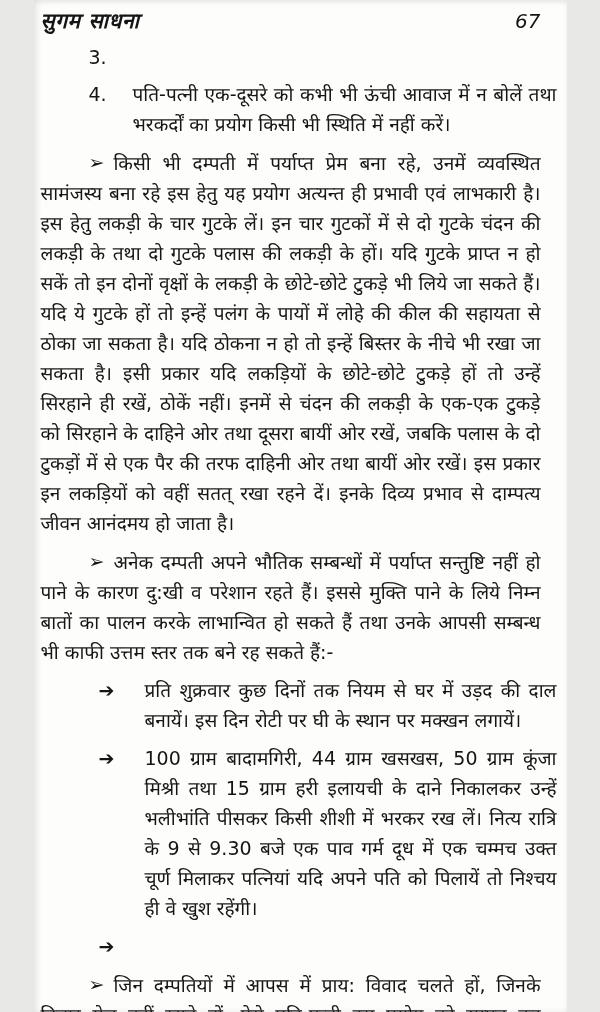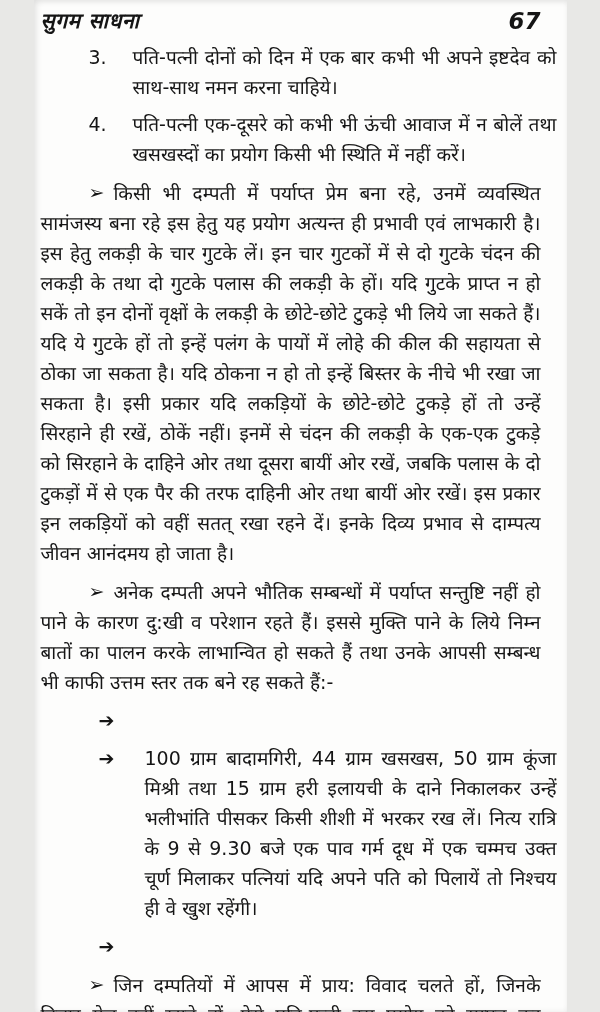--- a/index.html
+++ b/index.html
@@ -29,22 +29,22 @@
     margin-bottom: 6px;
   }
   .book-title {
     font-style: italic;
     font-weight: bold;
     font-size: 21px;
     letter-spacing: 0.5px;
   }
   .page-number {
     font-style: italic;
-    font-weight: bold;
-    font-size: 23px;
+    font-weight: normal;
+    font-size: 20px;
     padding-right: 16px;
   }
   .num-list { margin: 0 0 4px 0; }
   .num-item {
     display: flex;
     padding-left: 48px;
     margin-bottom: 7px;
   }
   .num-item .num {
     flex: none;
@@ -87,39 +87,39 @@
 <div class="page">
 
   <div class="page-header">
     <span class="book-title">सुगम साधना</span>
     <span class="page-number">67</span>
   </div>
 
   <div class="num-list">
     <div class="num-item">
       <span class="num">3.</span>
-      <span class="num-text">पति-पत्नी दोनों को दिन में एक बार कभी भी अपने इष्टदेव को साथ-साथ नमन करना चाहिये।</span>
     </div>
     <div class="num-item">
       <span class="num">4.</span>
-      <span class="num-text">पति-पत्नी एक-दूसरे को कभी भी ऊंची आवाज में न बोलें तथा खसखस्दों का प्रयोग किसी भी स्थिति में नहीं करें।</span>
+      <span class="num-text">पति-पत्नी एक-दूसरे को कभी भी ऊंची आवाज में न बोलें तथा भरकर्दों का प्रयोग किसी भी स्थिति में नहीं करें।</span>
     </div>
   </div>
 
   <p class="arrow-para">
     <span class="para-arrow">➢</span><span>किसी भी दम्पती में पर्याप्त प्रेम बना रहे, उनमें व्यवस्थित सामंजस्य बना रहे इस हेतु यह प्रयोग अत्यन्त ही प्रभावी एवं लाभकारी है। इस हेतु लकड़ी के चार गुटके लें। इन चार गुटकों में से दो गुटके चंदन की लकड़ी के तथा दो गुटके पलास की लकड़ी के हों। यदि गुटके प्राप्त न हो सकें तो इन दोनों वृक्षों के लकड़ी के छोटे-छोटे टुकड़े भी लिये जा सकते हैं। यदि ये गुटके हों तो इन्हें पलंग के पायों में लोहे की कील की सहायता से ठोका जा सकता है। यदि ठोकना न हो तो इन्हें बिस्तर के नीचे भी रखा जा सकता है। इसी प्रकार यदि लकड़ियों के छोटे-छोटे टुकड़े हों तो उन्हें सिरहाने ही रखें, ठोकें नहीं। इनमें से चंदन की लकड़ी के एक-एक टुकड़े को सिरहाने के दाहिने ओर तथा दूसरा बायीं ओर रखें, जबकि पलास के दो टुकड़ों में से एक पैर की तरफ दाहिनी ओर तथा बायीं ओर रखें। इस प्रकार इन लकड़ियों को वहीं सतत् रखा रहने दें। इनके दिव्य प्रभाव से दाम्पत्य जीवन आनंदमय हो जाता है।</span>
   </p>
 
   <p class="arrow-para">
     <span class="para-arrow">➢</span><span>अनेक दम्पती अपने भौतिक सम्बन्धों में पर्याप्त सन्तुष्टि नहीं हो पाने के कारण दु:खी व परेशान रहते हैं। इससे मुक्ति पाने के लिये निम्न बातों का पालन करके लाभान्वित हो सकते हैं तथा उनके आपसी सम्बन्ध भी काफी उत्तम स्तर तक बने रह सकते हैं:-</span>
   </p>
 
   <div class="bullet-list">
     <div class="bullet-item">
       <span class="b-arrow">➔</span>
+      <span class="b-text">प्रति शुक्रवार कुछ दिनों तक नियम से घर में उड़द की दाल बनायें। इस दिन रोटी पर घी के स्थान पर मक्खन लगायें।</span>
     </div>
     <div class="bullet-item">
       <span class="b-arrow">➔</span>
       <span class="b-text">100 ग्राम बादामगिरी, 44 ग्राम खसखस, 50 ग्राम कूंजा मिश्री तथा 15 ग्राम हरी इलायची के दाने निकालकर उन्हें भलीभांति पीसकर किसी शीशी में भरकर रख लें। नित्य रात्रि के 9 से 9.30 बजे एक पाव गर्म दूध में एक चम्मच उक्त चूर्ण मिलाकर पत्नियां यदि अपने पति को पिलायें तो निश्चय ही वे खुश रहेंगी।</span>
     </div>
     <div class="bullet-item">
       <span class="b-arrow">➔</span>
     </div>
   </div>
 

